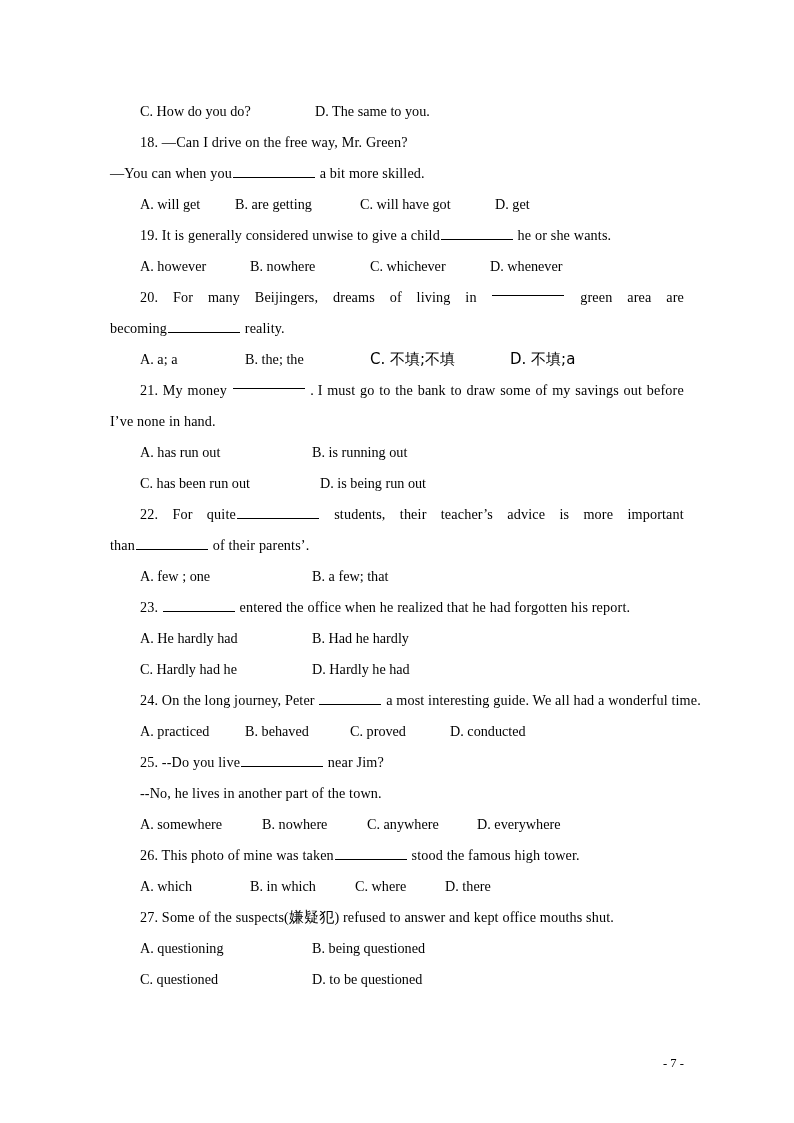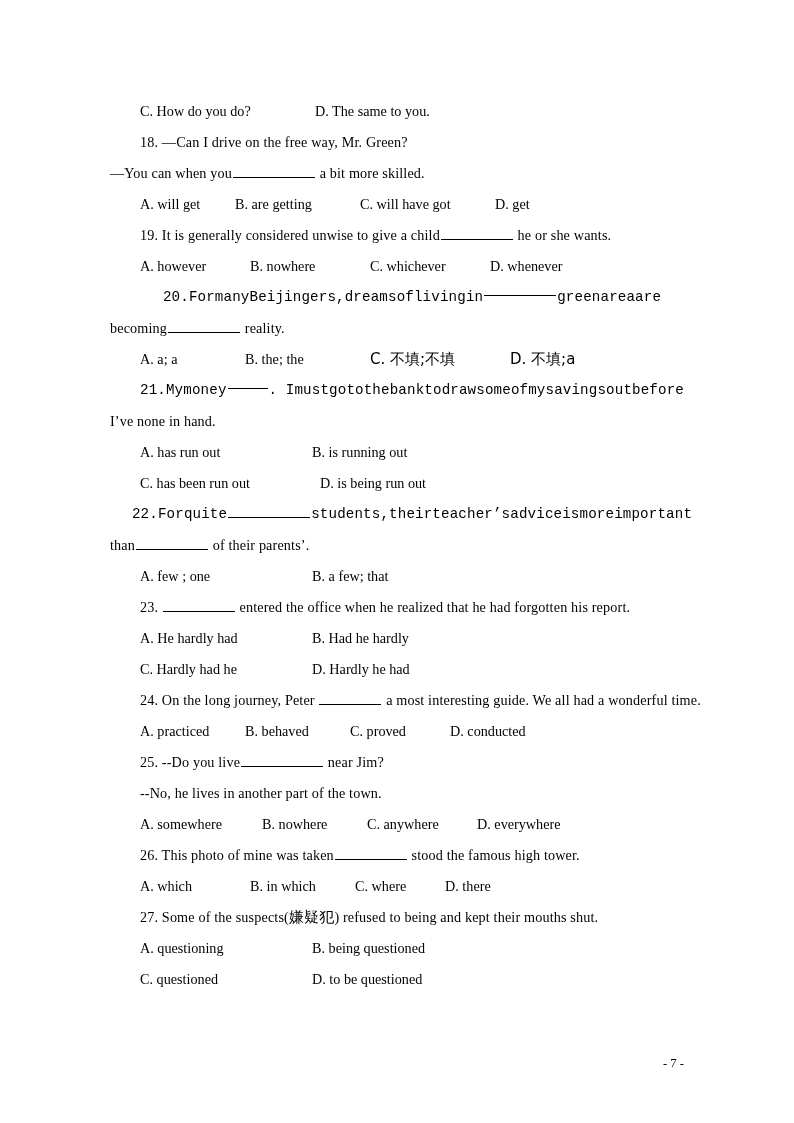--- a/index.html
+++ b/index.html
@@ -41,25 +41,24 @@
   .indent {
     padding-left: 30px;
   }
   
   .flush {
     padding-left: 0;
   }
   
   .justify {
     display: flex;
-    justify-content: center;
+    justify-content: space-between;
     white-space: nowrap;
     width: 574px;
     box-sizing: border-box;
-    font-family: Liberation Mono, monospace;
   }
   .justify.indent {
     padding-left: 30px;
     width: 574px;
   }
   .justify > span {
     display: inline-block;
   }
   
   .blank {
@@ -199,21 +198,21 @@
     <div class="line indent">--No, he lives in another part of the town.</div>
     <div class="opts">
       <span class="col" style="width:122px">A. somewhere</span><span class="col" style="width:105px">B. nowhere</span><span class="col" style="width:110px">C. anywhere</span><span class="col">D. everywhere</span>
     </div>
 
     <div class="line indent"><span>26. This photo of mine was taken</span><span class="blank blank-md"></span><span> stood the famous high tower.</span></div>
     <div class="opts">
       <span class="col" style="width:110px">A. which</span><span class="col" style="width:105px">B. in which</span><span class="col" style="width:90px">C. where</span><span class="col">D. there</span>
     </div>
 
-    <div class="line indent"><span>27. Some of the suspects(</span><span class="cjk">嫌疑犯</span><span>) refused to being and kept their mouths shut.</span></div>
+    <div class="line indent"><span>27. Some of the suspects(</span><span class="cjk">嫌疑犯</span><span>) refused to answer and kept office mouths shut.</span></div>
     <div class="opts">
       <span class="col" style="width:172px">A. questioning</span><span class="col">B. being questioned</span>
     </div>
     <div class="opts">
       <span class="col" style="width:172px">C. questioned</span><span class="col">D. to be questioned</span>
     </div>
 
   </div>
 
   <div class="footer">- 7 -</div>

